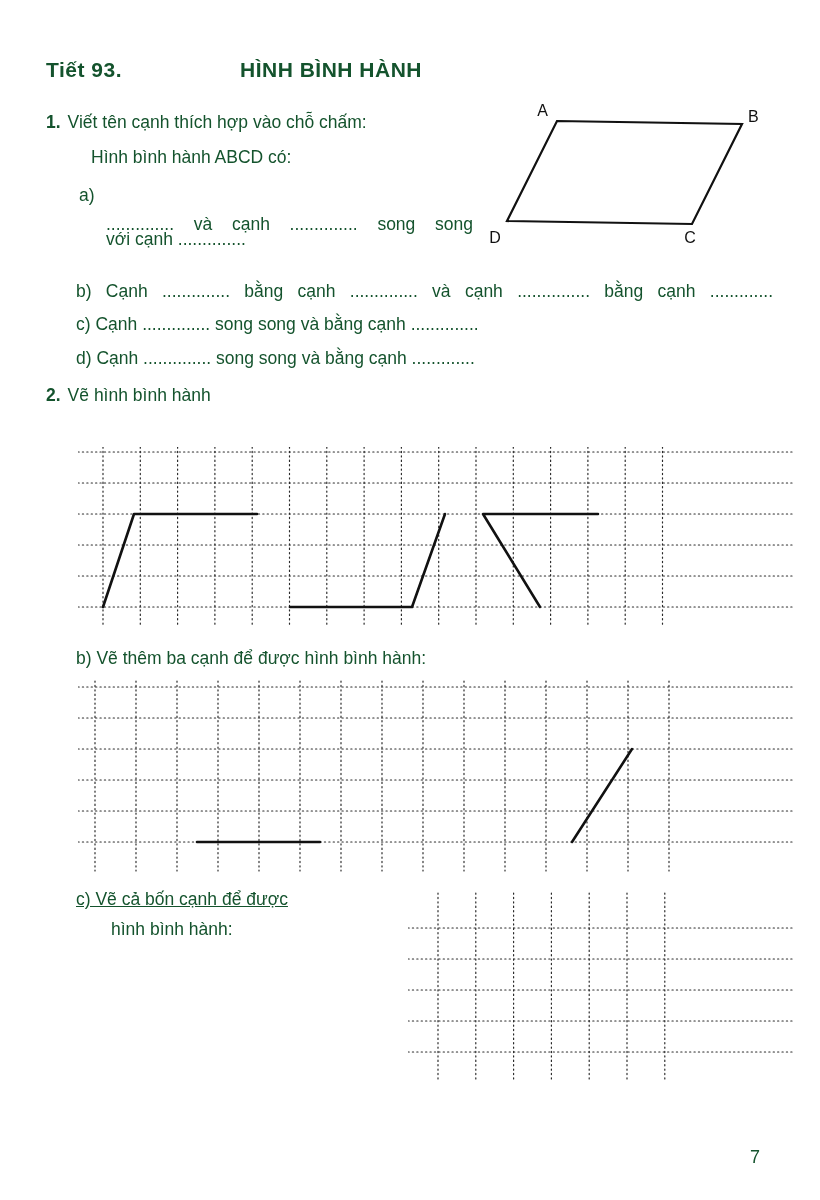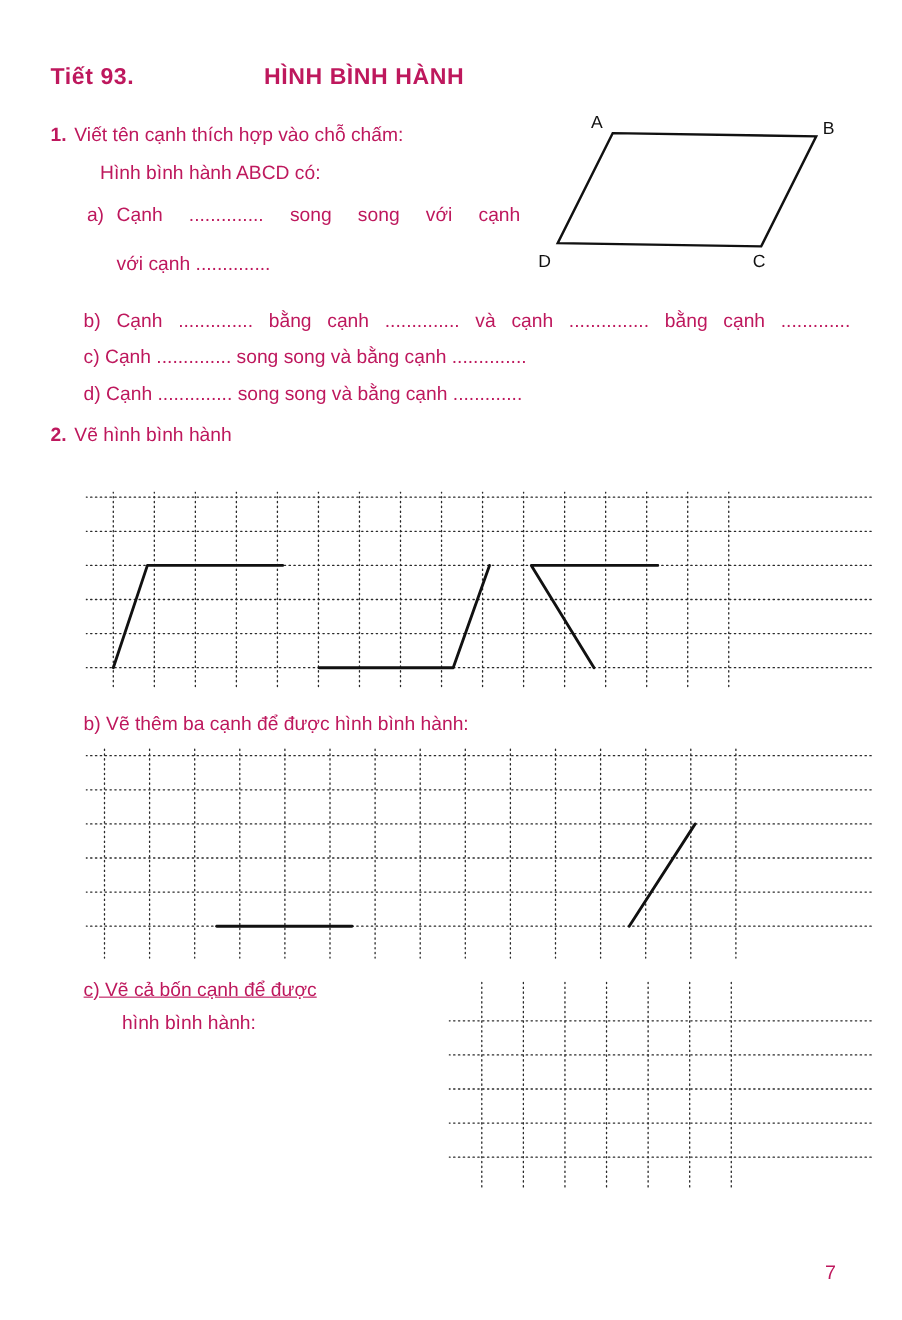--- a/index.html
+++ b/index.html
@@ -1,19 +1,19 @@
 <!DOCTYPE html>
 <html><head>
 <meta charset="utf-8">
 <style>
   * { margin:0; padding:0; box-sizing:border-box; }
   html,body { background:#ffffff; }
   .page {
     position:relative; width:820px; height:1200px; background:#ffffff;
-    font-family:"Liberation Sans", sans-serif; color:#be185d; overflow:hidden;
+    font-family:"Liberation Sans", sans-serif; color:#14532d; overflow:hidden;
   }
   .abs { position:absolute; }
   .t { font-size:17.5px; line-height:1.3; }
   .bold { font-weight:bold; }
   .h1 { font-size:21px; font-weight:bold; letter-spacing:.5px; }
   .just { text-align:justify; text-align-last:justify; }
   .row { display:flex; gap:7px; align-items:baseline; }
   .dot { stroke:#2a2a2a; stroke-width:1.2; stroke-dasharray:1.2 3.2; stroke-linecap:round; }
   .solid { stroke:#111; stroke-width:2.6; fill:none; stroke-linecap:round; stroke-linejoin:round; }
   .fig-poly { fill:none; stroke:#111; stroke-width:2.2; stroke-linejoin:miter; }
@@ -36,21 +36,21 @@
     <text class="fig-label" x="13" y="147" text-anchor="middle">D</text>
   </svg>
 
   <div class="abs row" style="left:46px; top:111px;">
     <span class="t bold">1.</span>
     <span class="t">Viết tên cạnh thích hợp vào chỗ chấm:</span>
   </div>
   <div class="abs t" style="left:71px; top:146px;margin-left:20px;">Hình bình hành ABCD có:</div>
 
   <div class="abs t" style="left:79px; top:184px;">a)</div>
-  <div class="abs t just" style="left:106px; top:184px; width:367px;">Cạnh .............. song song với cạnh</div>
+  <div class="abs t just" style="left:106px; top:213px; width:367px;">.............. và cạnh .............. song song</div>
   <div class="abs t" style="left:106px; top:228px;">với cạnh ..............</div>
 
   <div class="abs t just" style="left:76px; top:280px; width:697px;">b) Cạnh .............. bằng cạnh .............. và cạnh ............... bằng cạnh .............</div>
   <div class="abs t" style="left:76px; top:313px;">c) Cạnh .............. song song và bằng cạnh ..............</div>
   <div class="abs t" style="left:76px; top:347px;">d) Cạnh .............. song song và bằng cạnh .............</div>
 
   <div class="abs row" style="left:46px; top:384px;">
     <span class="t bold">2.</span>
     <span class="t">Vẽ hình bình hành</span>
   </div>

